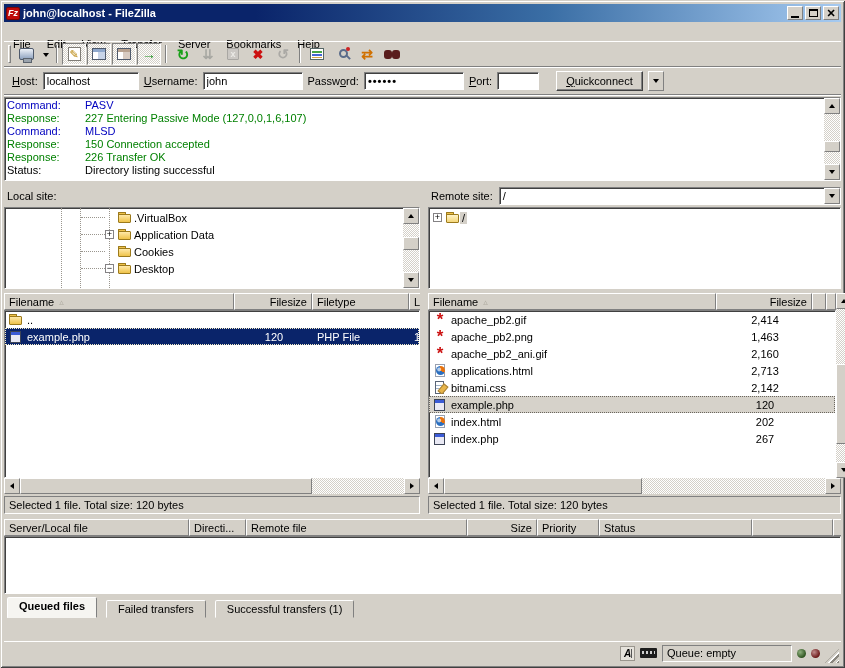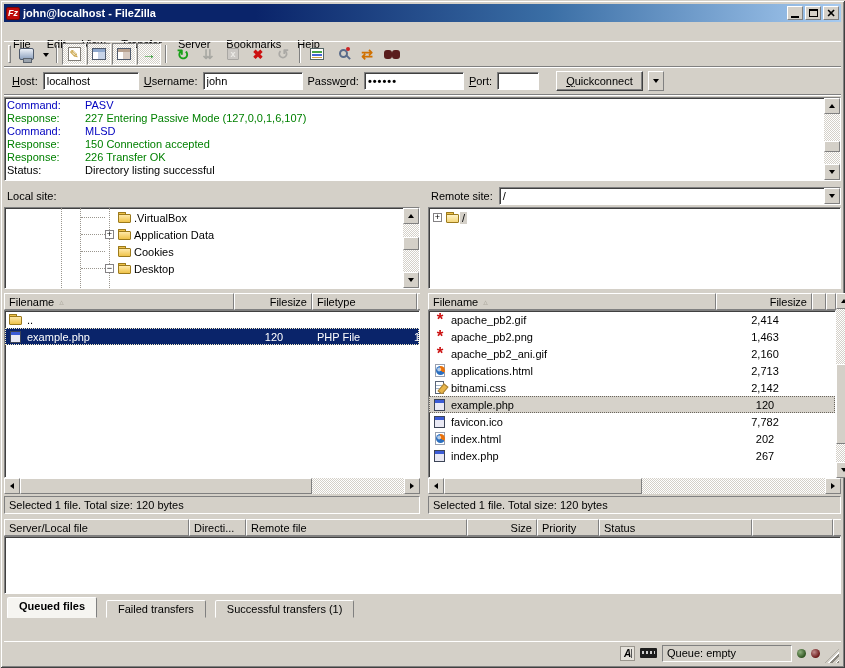--- a/index.html
+++ b/index.html
@@ -384,21 +384,21 @@
         </div>
       </div>
       <div class="listhdr" id="localhdr">
           <div class="hc" style="width: 230px;">
             <span>Filename</span>
             <span class="sortglyph">▵</span>
           </div>
           <div class="hc right" style="width: 78px;">
             <span>Filesize</span>
           </div>
-          <div class="hc" style="width: 105px;">
+          <div class="hc" style="width: 97px;">
             <span>Filetype</span>
           </div>
           <div class="hc" style="width: 40px;">
             <span>L</span>
           </div>
         </div>
       <div class="listbody" id="locallist" style="height:168px;">
           <div class="listrow">
             <div class="cell name" style="width: 230px;">
               <span class="fi fi-folder"></span>
@@ -506,27 +506,20 @@
               </div>
               <div class="listrow selg">
                 <div class="cell name" style="width: 288px;">
                   <span class="fi fi-php"></span>
                   <span>example.php</span>
                 </div>
                 <div class="cell right" style="width: 96px;">120</div>
               </div>
               <div class="listrow">
                 <div class="cell name" style="width: 288px;">
-                  <span class="fi fi-ico"></span>
-                  <span>favicon.ico</span>
-                </div>
-                <div class="cell right" style="width: 96px;">7,782</div>
-              </div>
-              <div class="listrow">
-                <div class="cell name" style="width: 288px;">
                   <span class="fi fi-firefox"></span>
                   <span>index.html</span>
                 </div>
                 <div class="cell right" style="width: 96px;">202</div>
               </div>
               <div class="listrow">
                 <div class="cell name" style="width: 288px;">
                   <span class="fi fi-php"></span>
                   <span>index.php</span>
                 </div>

